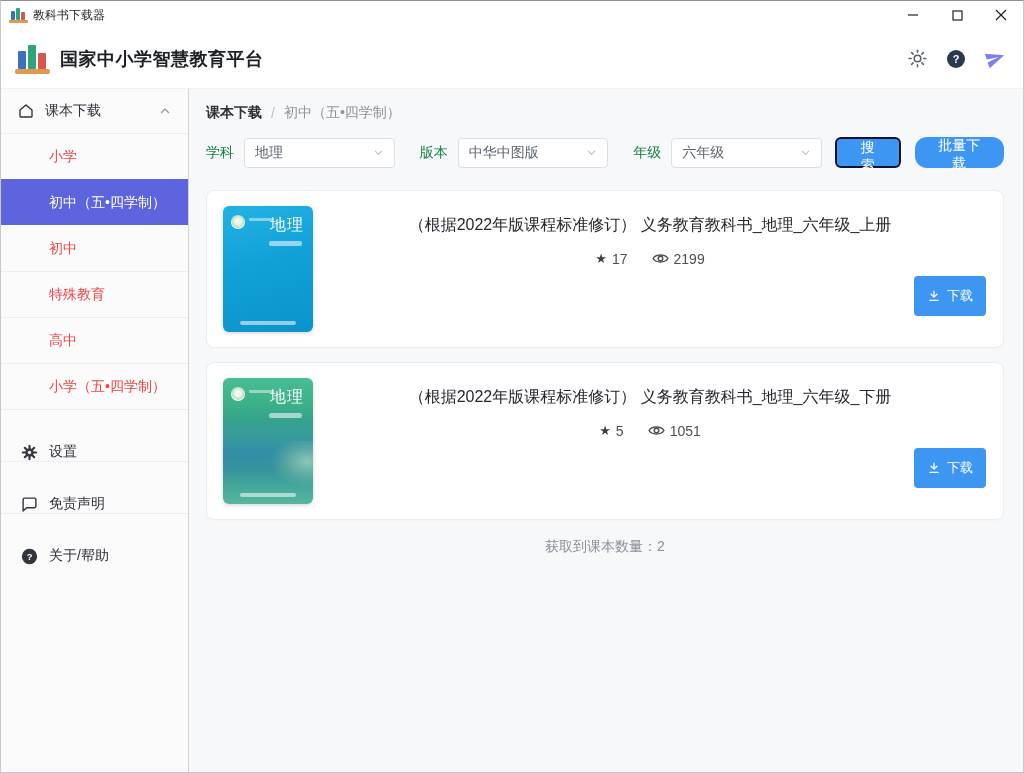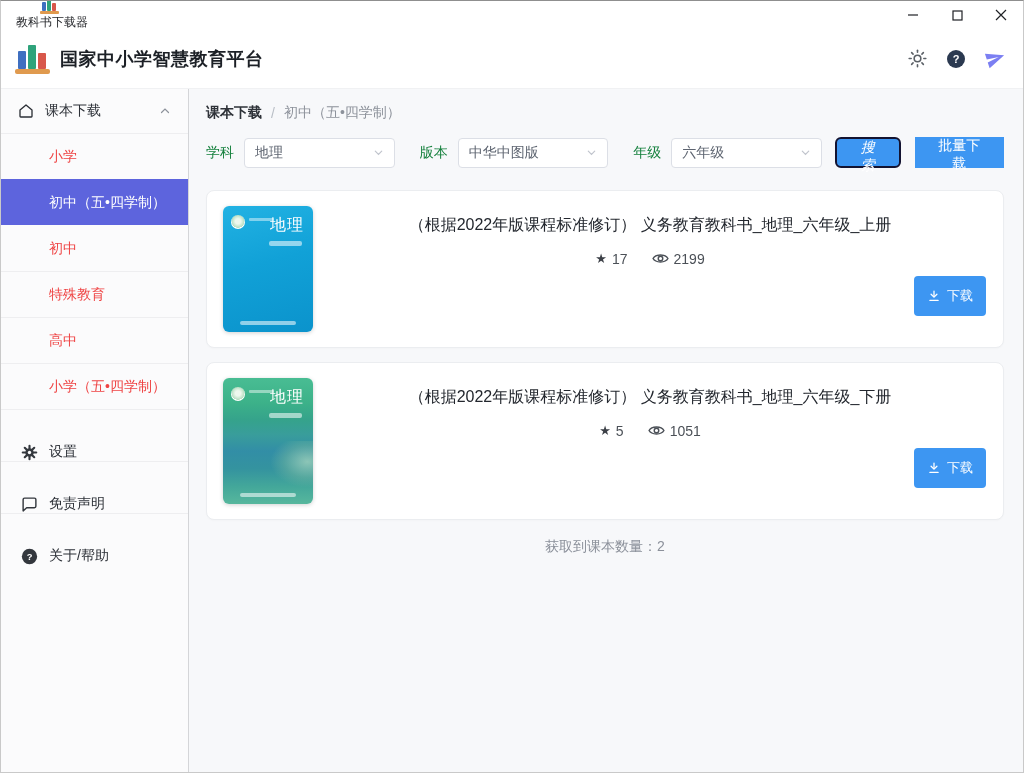--- a/index.html
+++ b/index.html
@@ -1,21 +1,21 @@
 <!DOCTYPE html>
 <html><head>
 <meta charset="utf-8">
 <style>
   * { margin:0; padding:0; box-sizing:border-box; }
   html,body { width:1024px; height:773px; font-family:"Liberation Sans","DejaVu Sans",sans-serif; background:#e9e9e9; }
   .window { width:1024px; height:773px; background:#fff; border:1px solid #c9c9c9; border-top:1px solid #8f8f8f; display:flex; flex-direction:column; overflow:hidden; }
 
   
   .titlebar { height:28px; display:flex; align-items:center; justify-content:space-between; background:#fff; flex-shrink:0; }
-  .titlebar-left { display:flex; align-items:center; padding-left:9px;flex-direction:column; }
+  .titlebar-left { display:flex; align-items:center; padding-left:9px; }
   .app-title { font-size:12px; color:#1f2125; margin-left:6px; }
   .tb-controls { display:flex; height:100%; }
   .tb-btn { width:44px; height:28px; border:none; background:transparent; display:flex; align-items:center; justify-content:center; color:#1f2125; cursor:pointer; }
 
   
   .books { position:relative; display:inline-block; }
   .books.small { width:17px; height:15px; }
   .books.big { width:33px; height:30px; }
   .books i { position:absolute; border-radius:1px; }
   .books .shelf { left:-1px; right:-1px; bottom:0; background:#e09a4e; }
@@ -47,22 +47,22 @@
   
   .main { flex:1; background:#f7f8fa; padding:15px 19px 0 17px; overflow:hidden; }
   .breadcrumb { font-size:14px; display:flex; align-items:center; }
   .crumb-root { font-weight:700; color:#2e3238; }
   .crumb-sep { color:#b9bec6; margin:0 9px; }
   .crumb-cur { color:#8d929b; }
 
   .filters { margin-top:15px; display:flex; align-items:center; }
   .f-label { font-size:14px; color:#15803d; margin-right:10px; flex-shrink:0; }
   .select { width:152px; height:30px; background:#fff; border:1px solid #dcdfe6; border-radius:4px; display:flex; align-items:center; justify-content:space-between; padding:0 10px; font-size:14px; color:#5d6470; margin-right:25px; cursor:pointer; }
-  .btn { height:31px; border:none; border-radius:0; background:#3d96f2; color:#fff; font-size:14px; cursor:pointer; padding:0 17px; }
-  .btn-search { border:2px solid #131331; border-radius:6px; margin-right:14px;font-style:italic; }
+  .btn { height:31px; border:none; border-radius:12px; background:#3d96f2; color:#fff; font-size:14px; cursor:pointer; padding:0 17px; }
+  .btn-search { border:2px solid #131331; border-radius:6px; margin-right:14px; }
   .cards { margin-top:22px; display:flex; flex-direction:column; gap:14px; }
   .card { background:#fff; border:1px solid #ebedf0; border-radius:8px; height:158px; padding:15px 16px; display:flex; position:relative; box-shadow:0 1px 2px rgba(0,0,0,.02); }
 
   .cover { width:90px; height:126px; border-radius:6px; position:relative; flex-shrink:0; overflow:hidden; box-shadow:0 1px 4px rgba(0,0,0,.18); cursor:pointer; }
   .cover-blue { background:linear-gradient(165deg,#22b2e3 0%,#11a1d7 45%,#0b93cc 100%); }
   .cover-green { background:linear-gradient(180deg,#49bd93 0%,#3cb189 20%,#35a38b 33%,#399d9b 45%,#328ea6 58%,#34939f 72%,#43a79a 86%,#57b79d 100%); }
   .cover-green::after { content:''; position:absolute; right:-10px; top:50%; width:52px; height:46px; background:radial-gradient(ellipse at 70% 45%, rgba(170,215,190,.75) 0%, rgba(110,180,160,.5) 45%, transparent 72%); }
   .cover-title { position:absolute; top:9px; right:9px; color:#fff; font-size:16px; font-weight:500; letter-spacing:1px; }
   .cover-sub { position:absolute; top:35px; right:11px; width:33px; height:5px; background:rgba(255,255,255,.55); border-radius:2px; }
   .cover-emblem { position:absolute; top:9px; left:8px; width:14px; height:14px; border-radius:50%; background:radial-gradient(circle at 50% 45%, #eef8ee 25%, #b9dfc3 60%, #ffffff 64%); }

